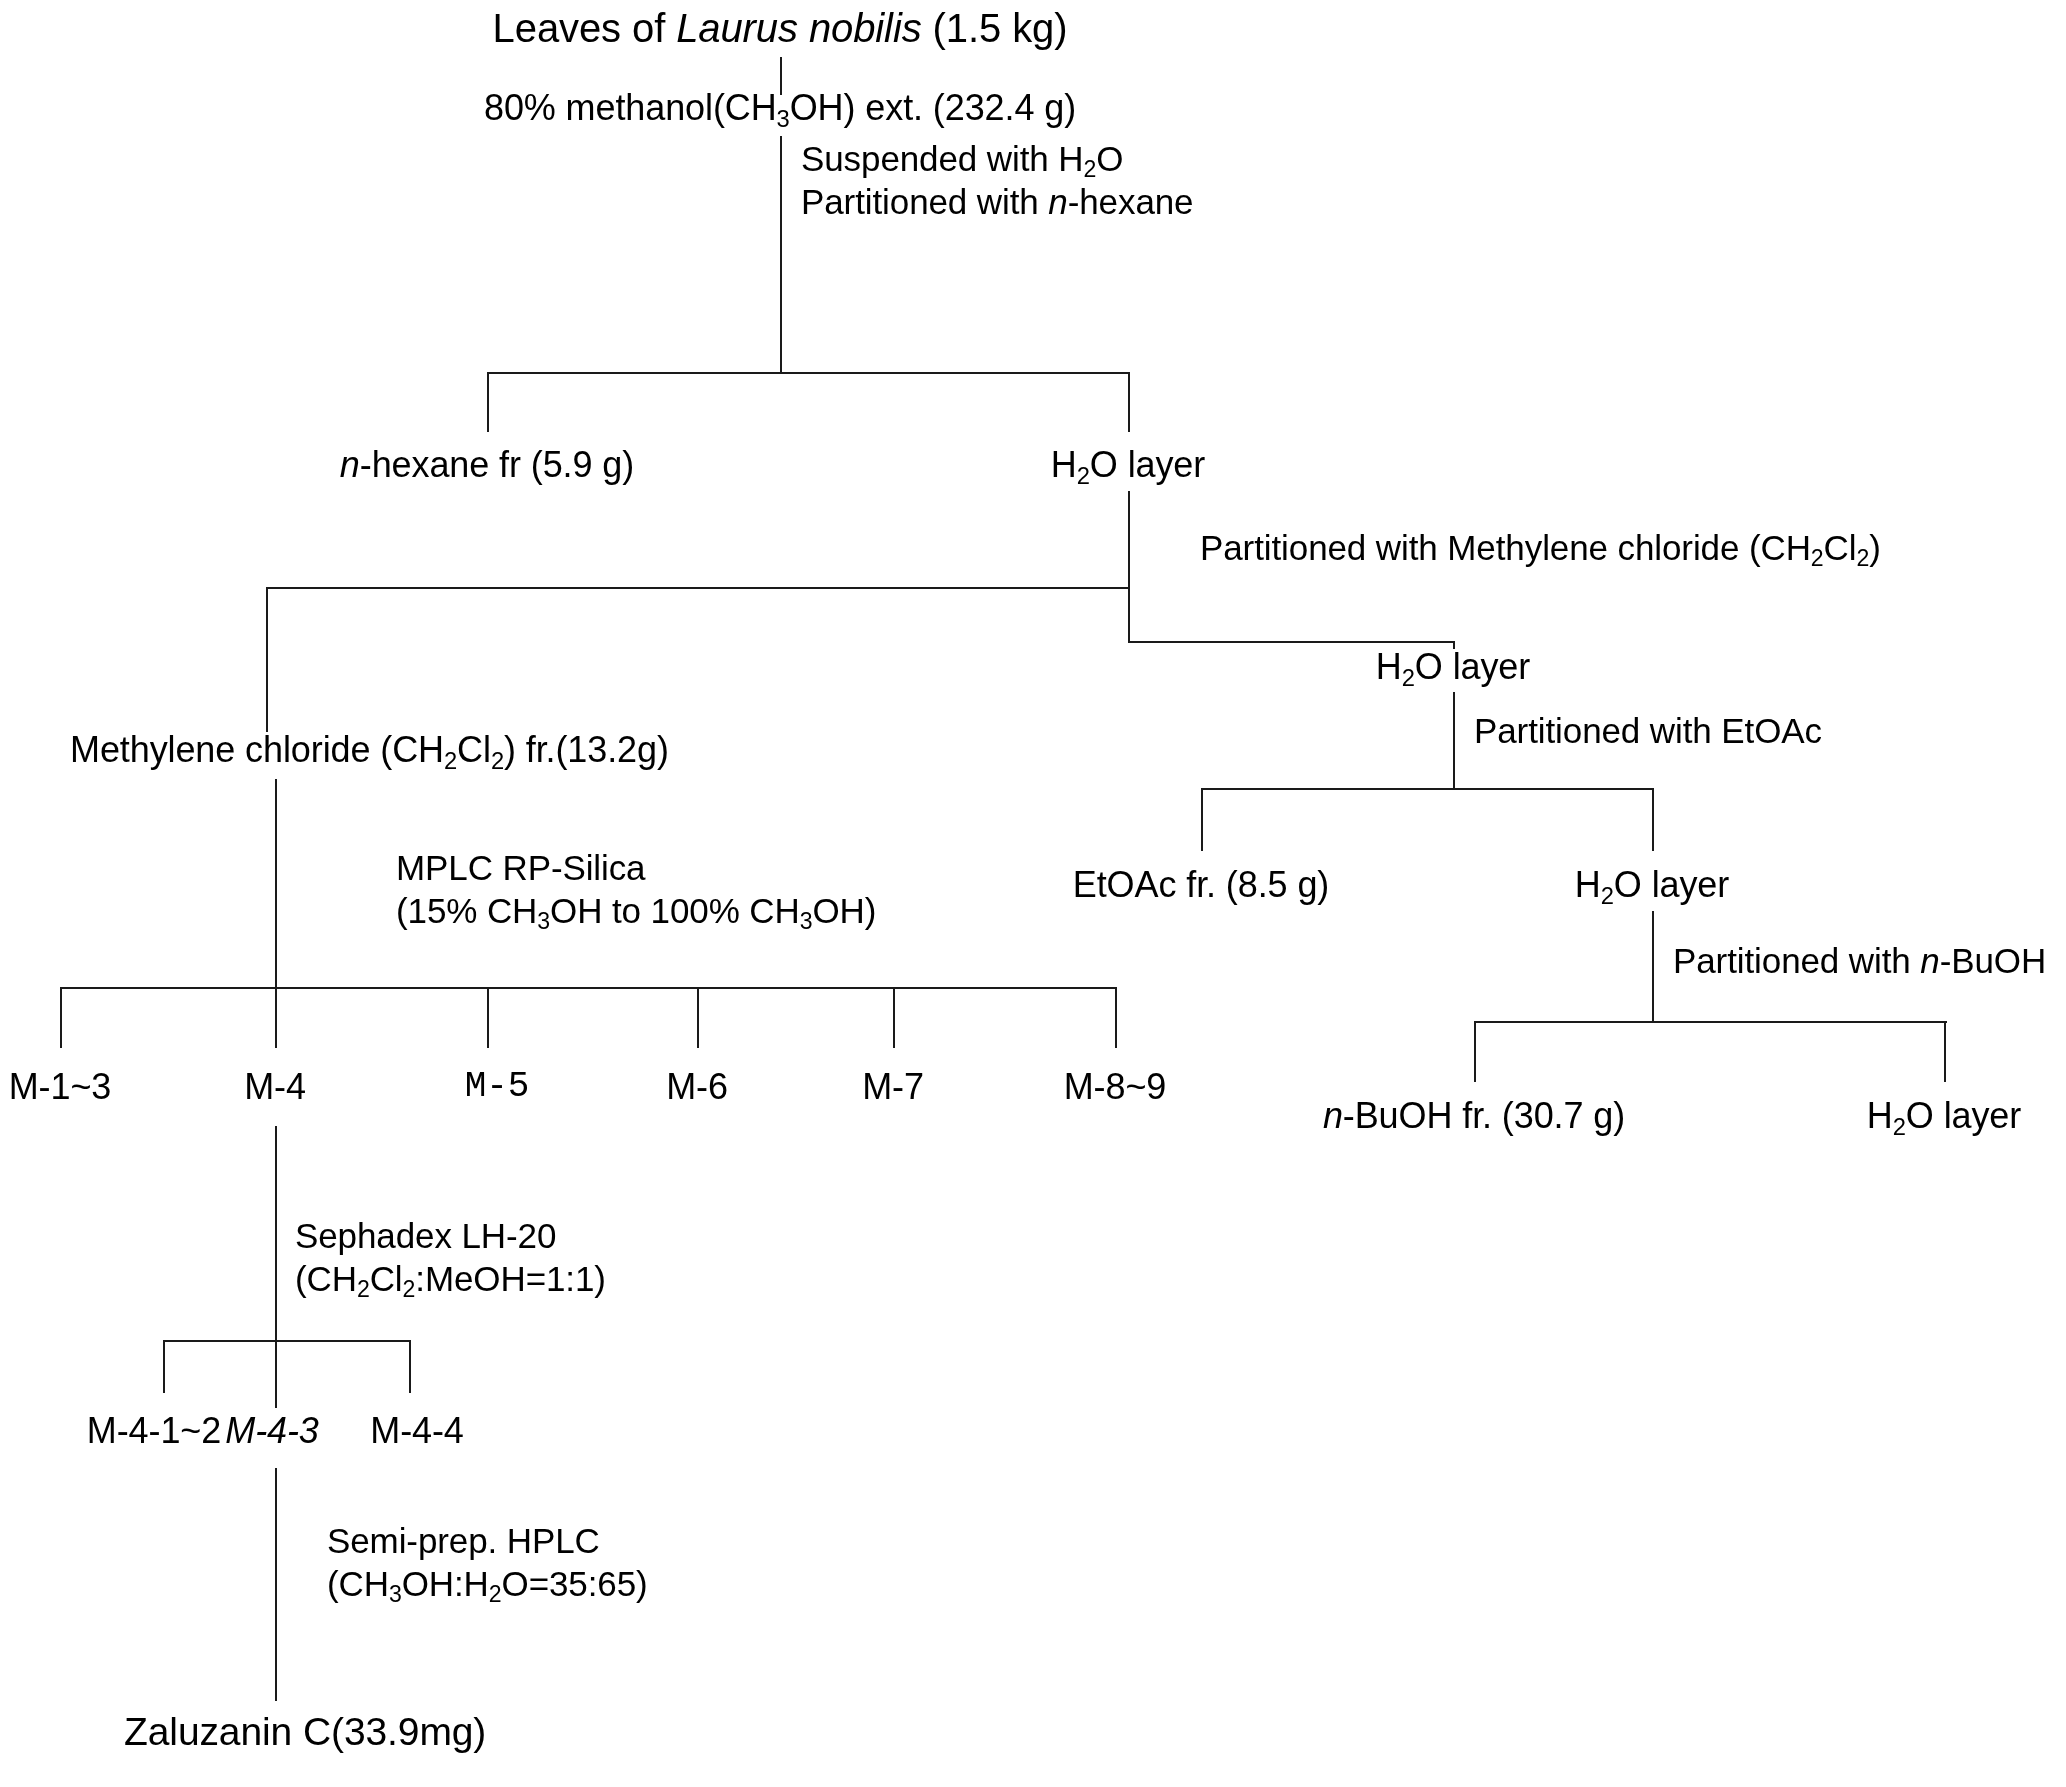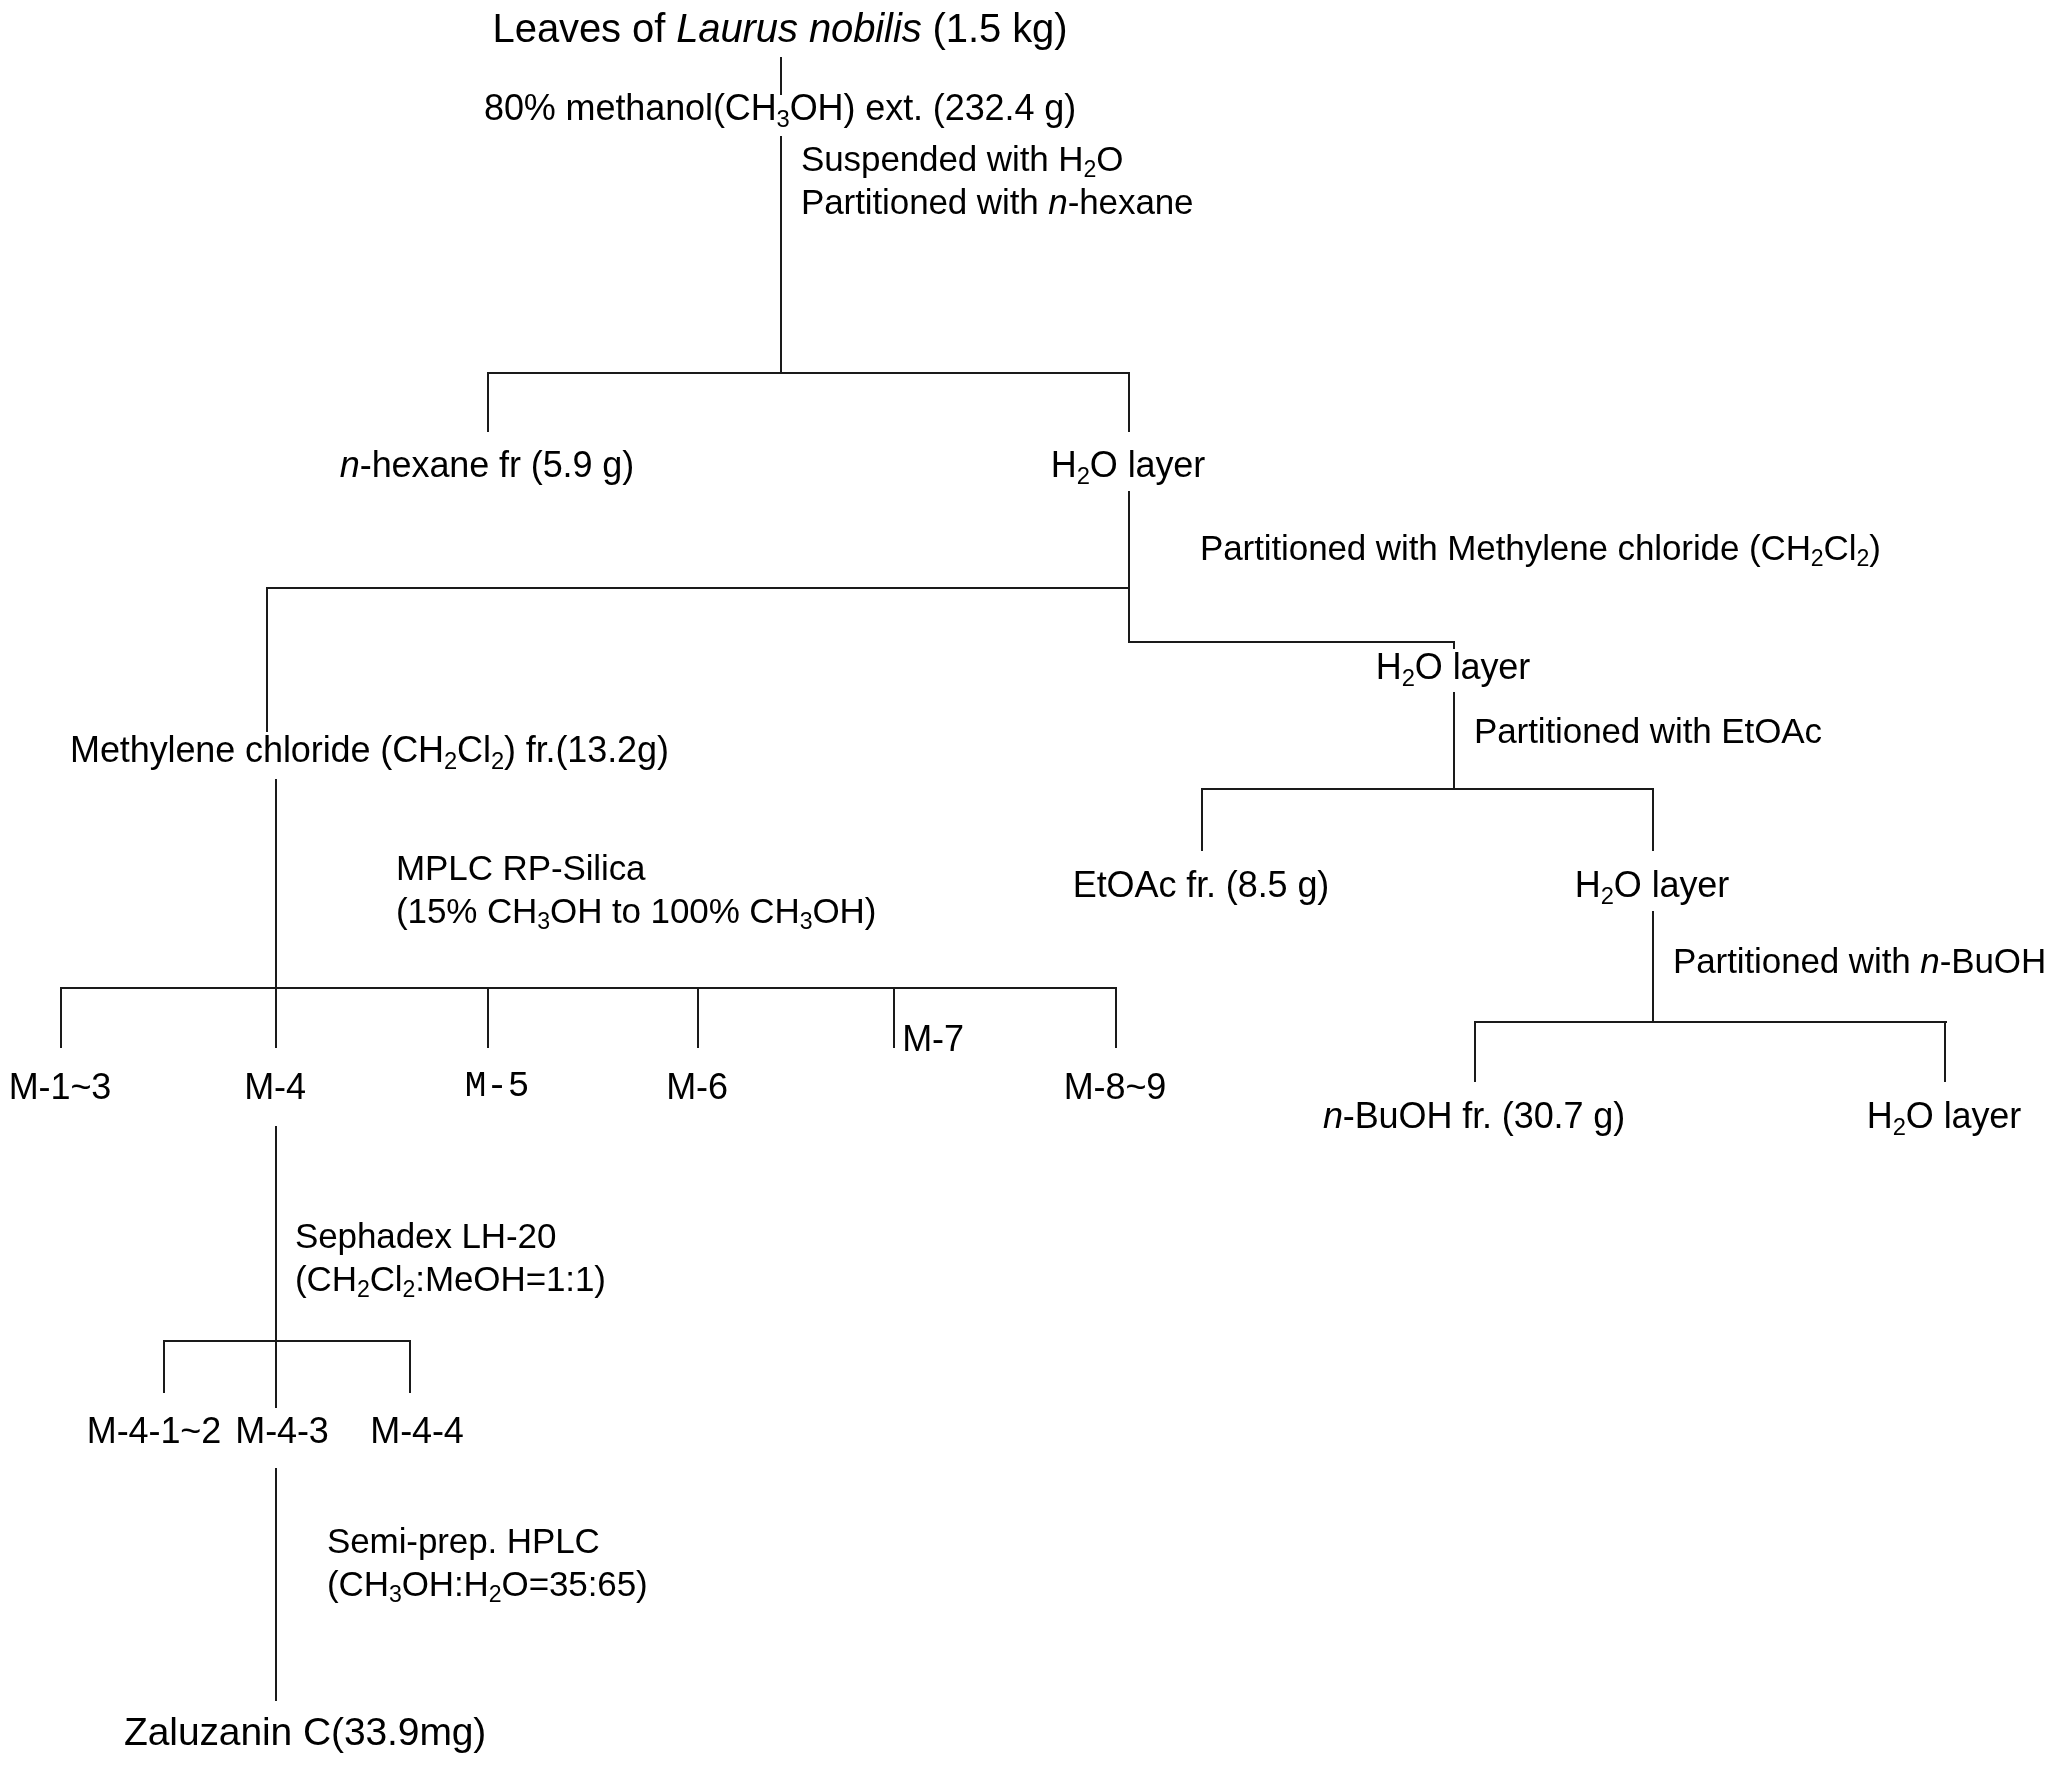--- a/index.html
+++ b/index.html
@@ -157,21 +157,21 @@
   </div>
   <div class="node center" style="left:275px; top:1067px;">
     <span>M-4</span>
   </div>
   <div class="node center" style="left:497px; top:1067px;font-family:Liberation Mono, monospace;">
     <span>M-5</span>
   </div>
   <div class="node center" style="left:697px; top:1067px;">
     <span>M-6</span>
   </div>
-  <div class="node center" style="left:893px; top:1019px;margin-left:40px;">
+  <div class="node center" style="left:893px; top:1067px;">
     <span>M-7</span>
   </div>
   <div class="node center" style="left:1115px; top:1067px;">
     <span>M-8~9</span>
   </div>
 
   <div class="node center" style="left:1474px; top:1096px;">
     <span><span class="it">n</span>-BuOH fr. (30.7&nbsp;g)</span>
   </div>
 
@@ -187,21 +187,21 @@
   </div>
 
   <div class="hline" style="left:163px; top:1340px; width:247px;"></div>
   <div class="vline" style="left:163px; top:1340px; height:53px;"></div>
   <div class="vline" style="left:275px; top:1340px; height:53px;"></div>
   <div class="vline" style="left:409px; top:1340px; height:53px;"></div>
 
   <div class="node center" style="left:154px; top:1411px;">
     <span>M-4-1~2</span>
   </div>
-  <div class="node center" style="left:282px; top:1411px;">
+  <div class="node center" style="left:272px; top:1411px;font-style:italic;">
     <span>M-4-3</span>
   </div>
   <div class="node center" style="left:417px; top:1411px;">
     <span>M-4-4</span>
   </div>
 
   <div class="vline" style="left:275px; top:1468px; height:233px;"></div>
 
   <div class="annot" style="left:295px; top:1520px;margin-left:32px;">
     <span class="ln">Semi-prep. HPLC</span>

